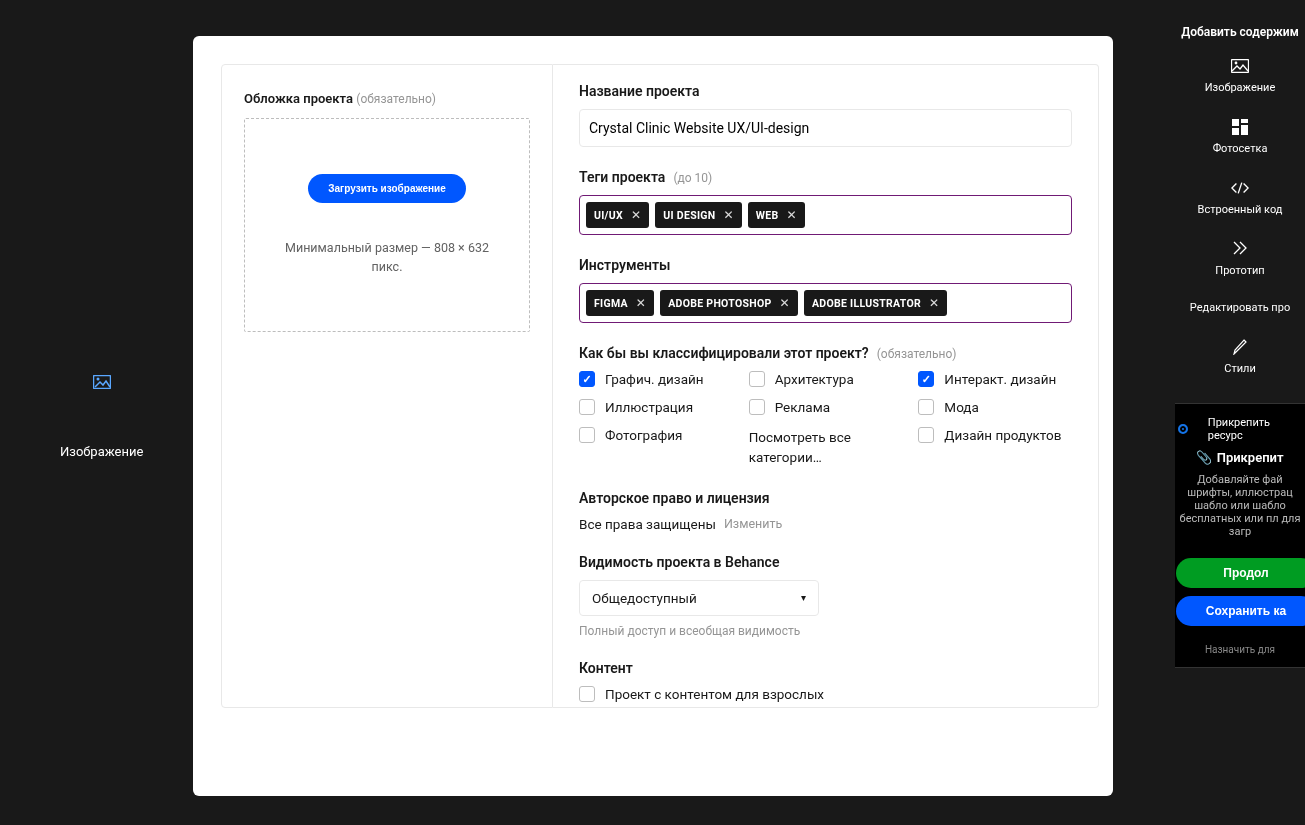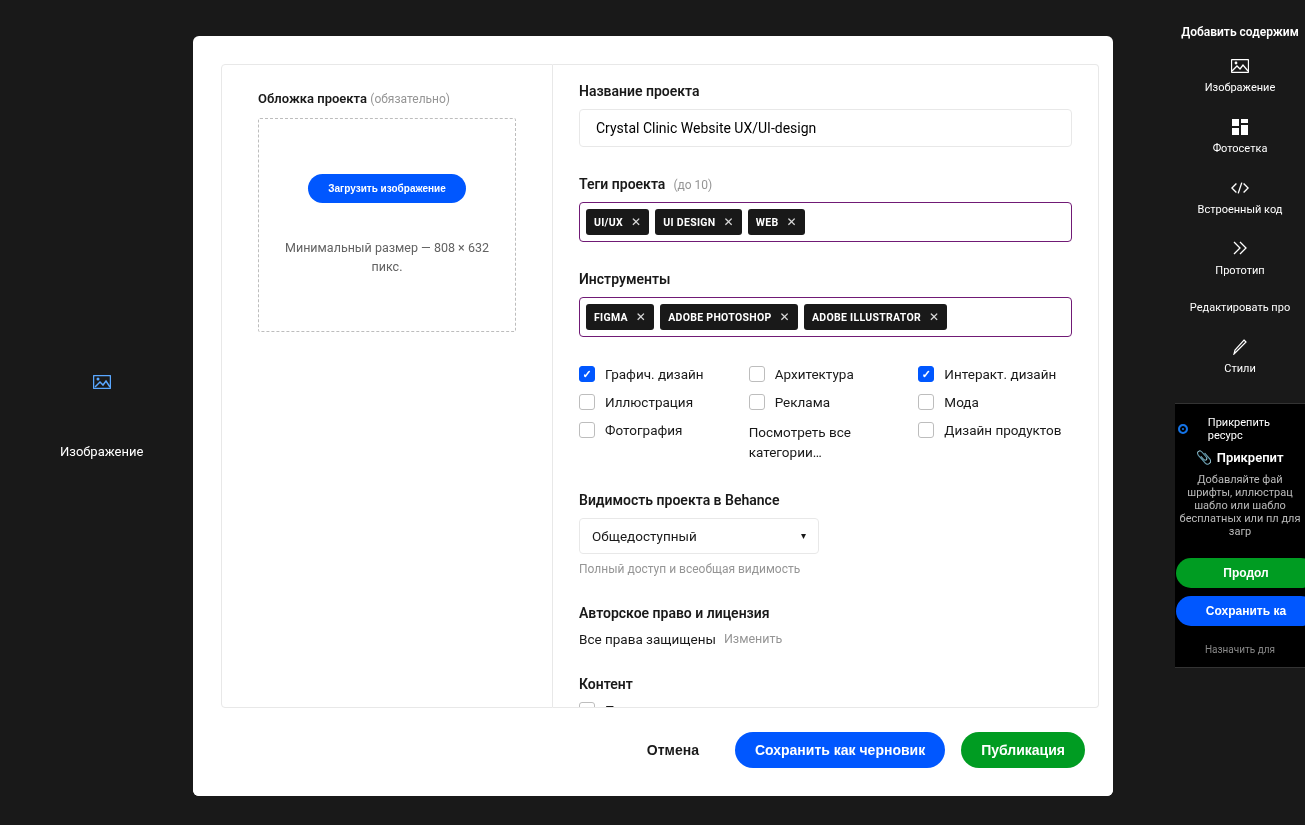--- a/index.html
+++ b/index.html
@@ -78,21 +78,21 @@
     overflow:hidden;
   }
   .modal-body { flex:1; display:flex; padding:28px 14px 0 28px; gap:0; overflow:hidden; position:relative; }
 
   
   .pane-left {
     width:332px;
     flex-shrink:0;
     border:1px solid #e8e8e8;
     border-radius:4px 0 0 4px;
-    padding:26px 36px;
+    padding:26px 22px;
     font-size:13px;
     color:#191919;
     height:644px;
   }
   .cover-heading { font-weight:600; }
   .cover-heading .req { font-weight:400; color:#959595; font-size:12px; }
   .dropzone {
     margin-top:12px;
     border:1px dashed #bdbdbd;
     border-radius:2px;
@@ -132,27 +132,27 @@
   .pane-right::-webkit-scrollbar-track { background:#f4f4f4; }
   .pane-right::-webkit-scrollbar-thumb { background:#c8c8c8; border-radius:0; }
   .pane-right::-webkit-scrollbar-button {
     display:block;
     height:16px;
     background:#f4f4f4;
   }
 
   .field-label { font-weight:600; font-size:14px; margin-bottom:10px; display:flex; gap:8px; align-items:baseline; }
   .field-label .sub { font-weight:400; color:#959595; font-size:12px; }
-  .section { margin-bottom:29px; }
+  .section { margin-bottom:22px; }
 
   .text-input {
     width:100%;
     border:1px solid #e8e8e8;
     border-radius:4px;
-    padding:10px 16px;
+    padding:10px 9px;
     font-size:14px;
     font-family:inherit;
   }
 
   .tag-box {
     border:1px solid #701a75;
     border-radius:4px;
     padding:6px;
     display:flex;
     flex-wrap:wrap;
@@ -366,20 +366,24 @@
               <span class="x">✕</span>
             </span>
           <span class="tag">
               <span>ADOBE ILLUSTRATOR</span>
               <span class="x">✕</span>
             </span>
         </div>
       </div>
 
       <div class="section">
+        <div class="field-label">
+          <span>Как бы вы классифицировали этот проект?</span>
+          <span class="sub">(обязательно)</span>
+        </div>
         <div class="categories">
           <div class="cat-col">
             <label class="chk-row">
                 <span class="chk checked"></span>
                 <span>Графич. дизайн</span>
               </label>
             <label class="chk-row">
                 <span class="chk"></span>
                 <span>Иллюстрация</span>
               </label>
@@ -406,49 +410,44 @@
               </label>
             <label class="chk-row">
                 <span class="chk"></span>
                 <span>Мода</span>
               </label>
             <label class="chk-row">
                 <span class="chk"></span>
                 <span>Дизайн продуктов</span>
               </label>
           </div>
+        </div>
+      </div>
+
+      <div class="section">
+        <div class="field-label">Авторское право и лицензия</div>
+        <div class="license-row">
+          <span>Все права защищены</span>
+          <span class="change">Изменить</span>
         </div>
       </div>
 
       <div class="section">
         <div class="field-label">Видимость проекта в Behance</div>
         <div class="select">
           <span>Общедоступный</span>
           <span class="caret">▾</span>
         </div>
         <div class="vis-hint">Полный доступ и всеобщая видимость</div>
-      </div>
-
-      <div class="section">
-        <div class="field-label">Авторское право и лицензия</div>
-        <div class="license-row">
-          <span>Все права защищены</span>
-          <span class="change">Изменить</span>
-        </div>
       </div>
 
       <div class="section">
         <div class="field-label">Контент</div>
         <label class="chk-row">
           <span class="chk"></span>
           <span>Проект с контентом для взрослых</span>
         </label>
       </div>
 
     </div>
   </div>
 
-  <div class="modal-footer">
-    <button class="footer-btn footer-cancel">Отмена</button>
-    <button class="footer-btn footer-draft">Сохранить как черновик</button>
-    <button class="footer-btn footer-publish">Публикация</button>
-  </div>
 </div>
 
 </body></html>

